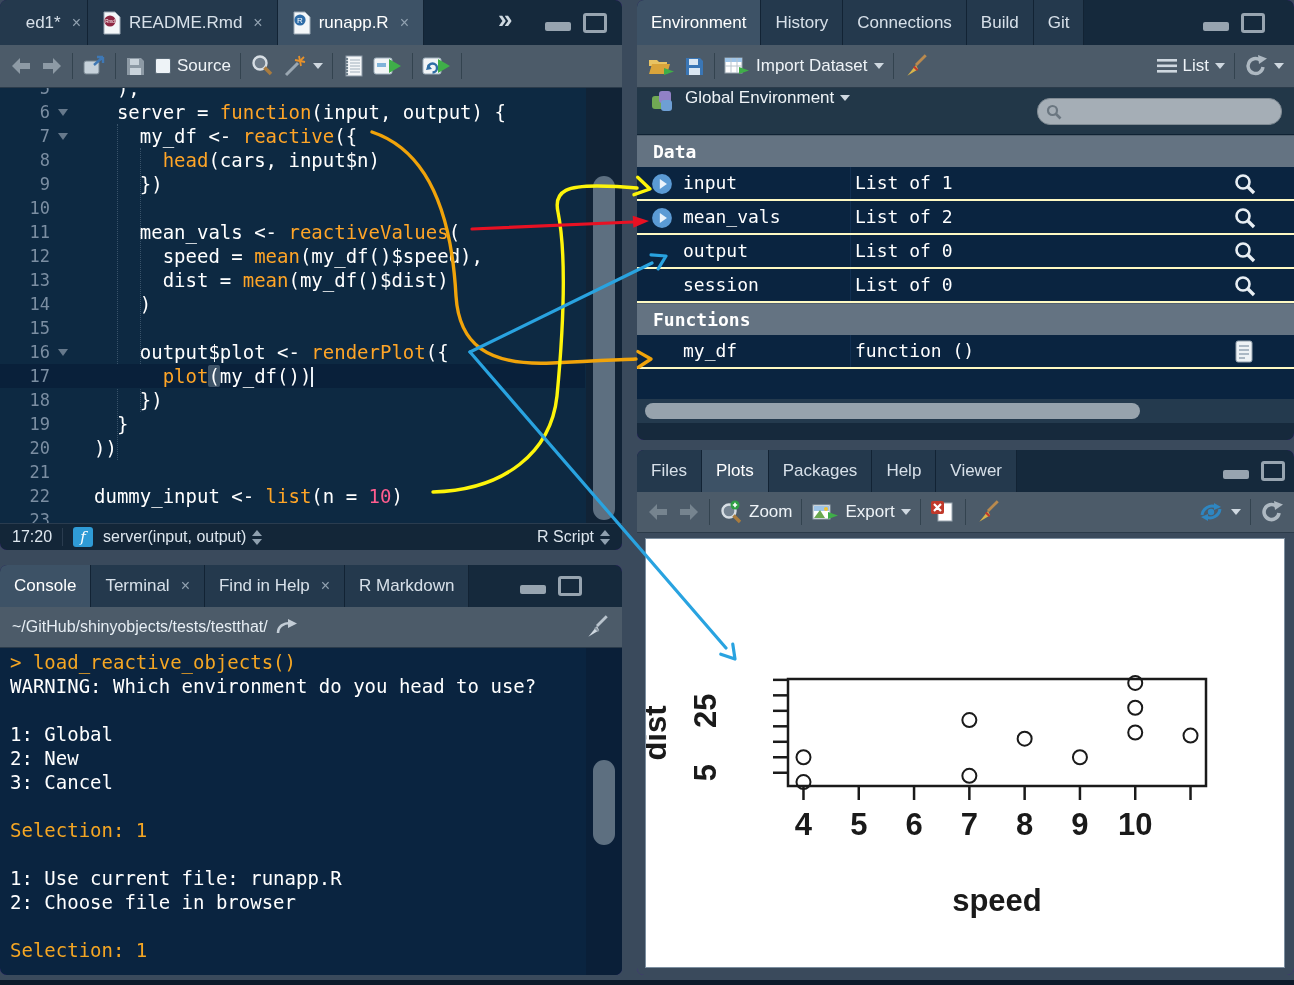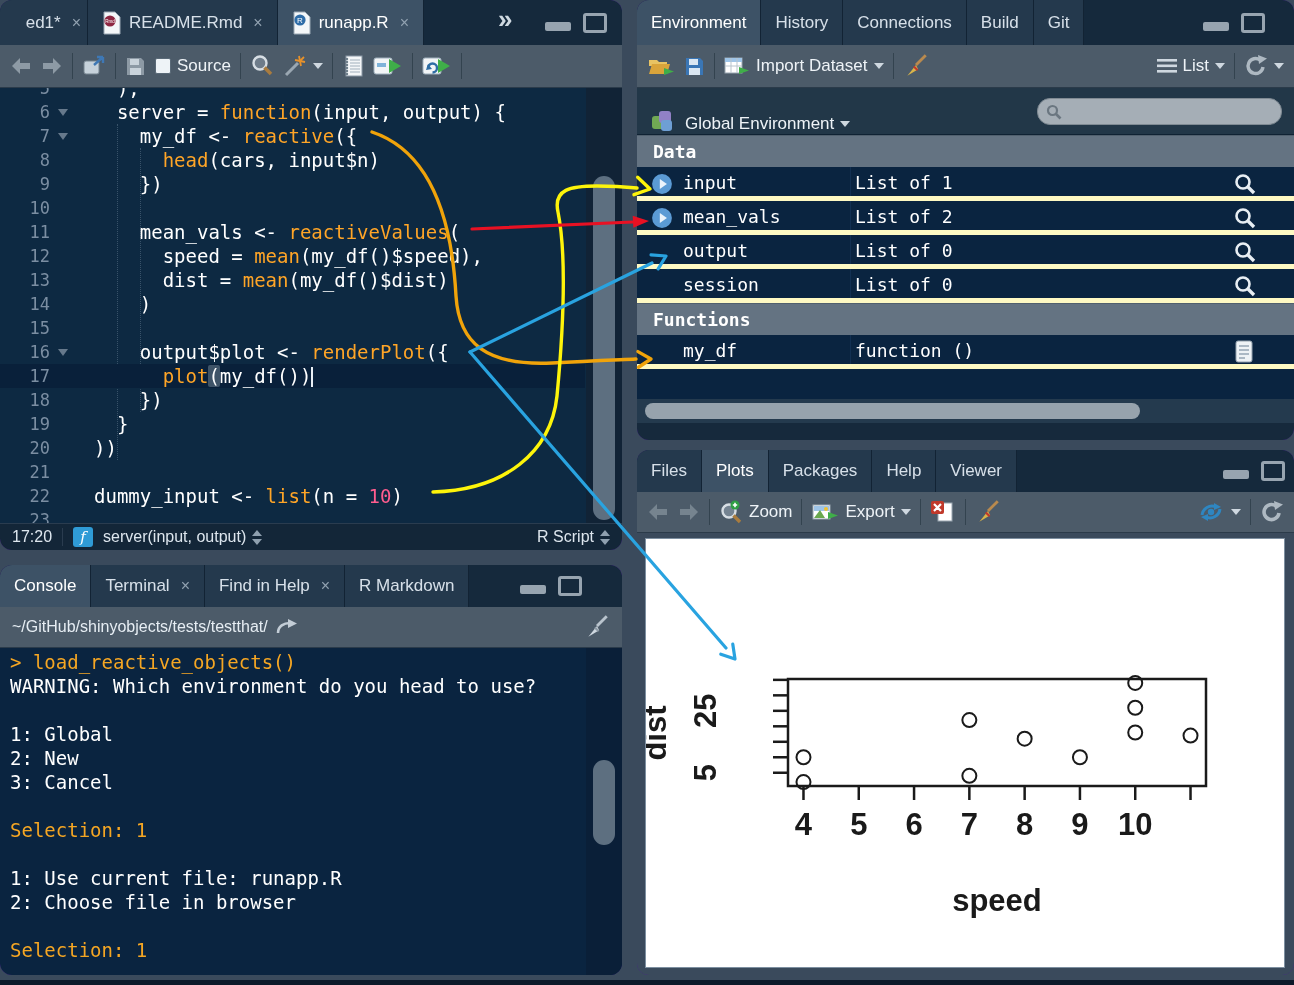--- a/index.html
+++ b/index.html
@@ -1,20 +1,20 @@
 <!DOCTYPE html>
 <html><head>
 <meta charset="utf-8">
 <style>
   *{margin:0;padding:0;box-sizing:border-box}
   html,body{background:#1d2b38}
   body{font-family:"Liberation Sans",sans-serif}
   #app{position:relative;width:1294px;height:985px;background:#3a4a5c;overflow:hidden}
 
-  .pane{position:absolute;background:#4c1d95;border-radius:12px;overflow:hidden}
+  .pane{position:absolute;background:#4c1d95;border-radius:7px;overflow:hidden}
   #editor-pane{left:0;top:0;width:622px;height:550px}
   #console-pane{left:0;top:565px;width:622px;height:410px}
   #env-pane{left:637px;top:0;width:657px;height:440px}
   #plots-pane{left:637px;top:450px;width:657px;height:525px}
 
   
   .tabstrip{position:relative;background:#15293c;display:flex;align-items:stretch}
   .ts45{height:45px}.ts42{height:42px}
   .tab{display:flex;align-items:center;gap:7px;padding:0 14px;background:#24394d;color:#d7e0e9;
        font-size:17px;border-right:1px solid #122334;white-space:nowrap;cursor:default}
@@ -61,28 +61,28 @@
   .sb-sep{width:1px;height:18px;background:#2a3c4f}
 
   
   .dirbar{height:41px;background:#4c5b69;border-bottom:1px solid #2b3b4a;display:flex;align-items:center;
           padding:0 12px;color:#e6edf3;font-size:16px;gap:8px}
   #console-out{position:relative;height:327px;background:#0a2440;font-family:"DejaVu Sans Mono",monospace;font-size:19px}
   .con-line{position:absolute;left:10px;height:24px;line-height:24px;white-space:pre}
   .con-cmd{color:#f5a623}.con-out{color:#fff}
 
   
-  .globalbar{height:47px;background:#223748;border-bottom:1px solid #0f2233;display:flex;align-items:flex-end;
+  .globalbar{height:47px;background:#223748;border-bottom:1px solid #0f2233;display:flex;align-items:flex-start;
              padding:0 12px;gap:10px;position:relative}
   .searchbox{position:absolute;right:12px;top:10px;width:245px;height:27px;background:#a5aeb6;border:1px solid #7f8a93;
              border-radius:13px;display:flex;align-items:center;padding:0 8px;gap:6px}
   .searchbox input{flex:1;border:0;outline:0;background:transparent;font-size:15px;color:#23303b}
   .env-header{height:32px;background:#647382;color:#fff;font-family:"DejaVu Sans Mono",monospace;font-size:18px;
               font-weight:bold;display:flex;align-items:center;padding-left:16px;border-top:1px solid #51606e}
-  .env-row{position:relative;height:34px;background:#0a2440;border-bottom:5px solid #fef9c3;
+  .env-row{position:relative;height:34px;background:#0a2440;border-bottom:2px solid #fef9c3;
            font-family:"DejaVu Sans Mono",monospace;font-size:18px;color:#fff}
   .env-row::before{content:"";position:absolute;left:213px;top:0;bottom:0;width:1px;background:#123052}
   .env-expand{position:absolute;left:14px;top:6px;width:22px;height:22px}
   .env-name{position:absolute;left:46px;top:5px}
   .env-value{position:absolute;left:218px;top:5px}
   .env-action{position:absolute;left:596px;top:5px;width:24px;height:24px}
   .hscroll{height:24px;background:#243a4e;position:relative}
   .hthumb{position:absolute;left:8px;top:4px;width:495px;height:16px;background:#97a3ad;border-radius:8px}
   .env-filler{height:30px;background:#0a2440}
   .env-bottom{height:17px;background:#16293c}

